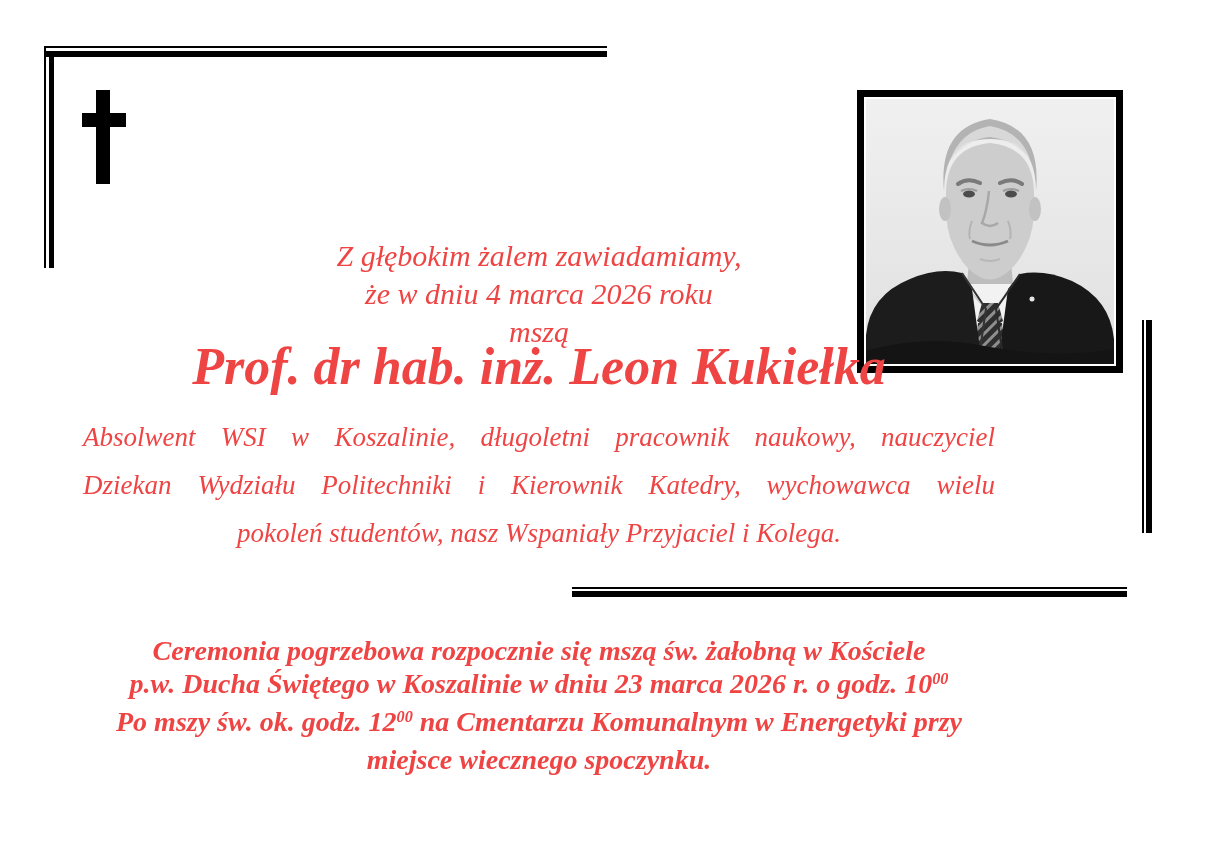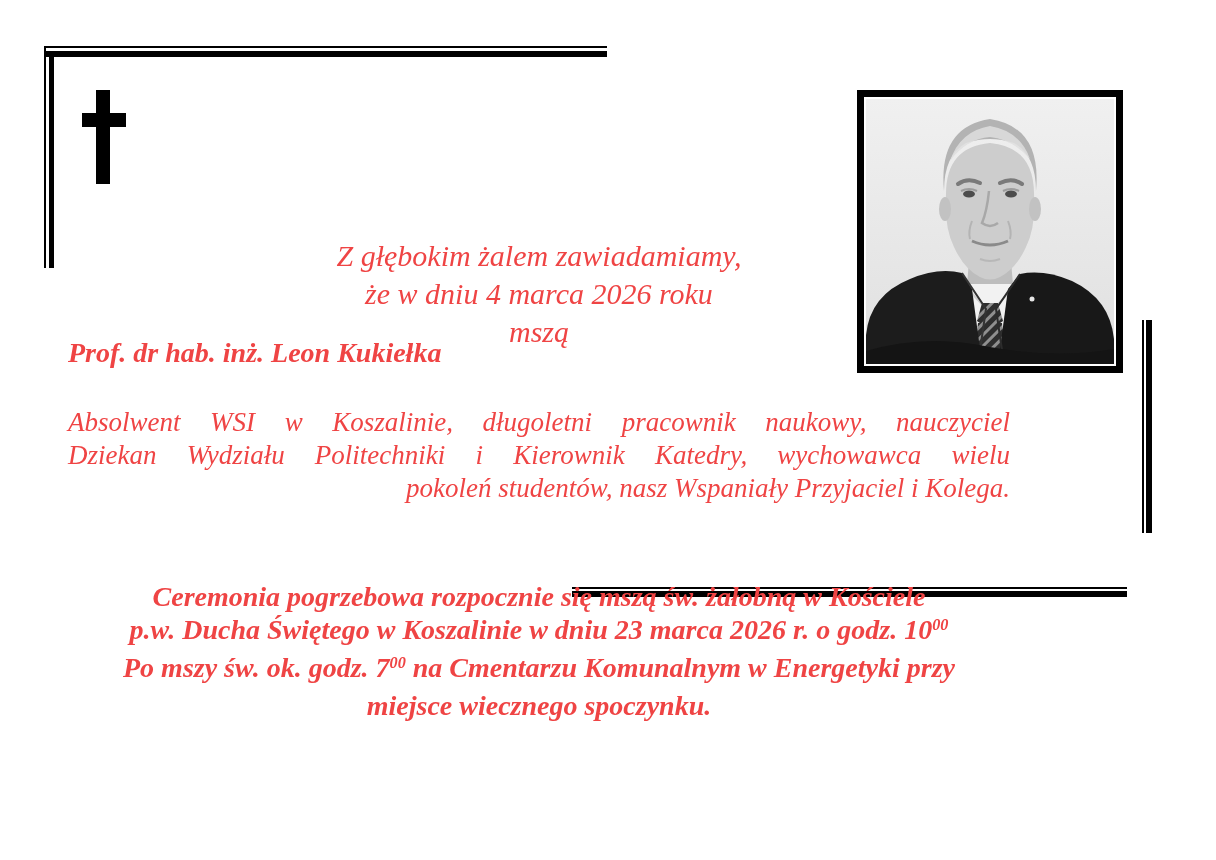--- a/index.html
+++ b/index.html
@@ -34,26 +34,26 @@
   .photo-inner {
     width:100%; height:100%; box-sizing:border-box;
     border:2px solid #fff; overflow:hidden;
   }
   .photo-inner svg { display:block; width:100%; height:100%; }
 
   
   .txt { position:absolute; left:68px; width:942px; color:#ef4444; }
   .intro   { top:237px; font-style:italic; font-size:30px; line-height:38px; text-align:center; }
   .intro p { margin:0; white-space:nowrap; }
-  .name    { top:329px; font-style:italic; font-weight:bold; font-size:28px; line-height:48px;
-             white-space:nowrap; margin:0; }
+  .name    { top:343px; font-style:italic; font-weight:bold; font-size:52px; line-height:48px;
+             text-align:center; white-space:nowrap; margin:0; }
   .bio     { top:406px; font-style:italic; font-size:27px; line-height:33px; }
-  .bio p   { margin:0; text-align:justify; text-align-last:justify; }
-  .bio p.last { text-align:right; text-align-last:auto; }
-  .ceremony   { top:580px; font-style:italic; font-weight:bold; font-size:28px; line-height:33px; text-align:center; }
+  .bio p   { margin:15px; text-align:justify; text-align-last:justify; }
+  .bio p.last { text-align:center; text-align-last:auto; }
+  .ceremony   { top:634px; font-style:italic; font-weight:bold; font-size:28px; line-height:33px; text-align:center; }
   .ceremony p { margin:0; white-space:nowrap; }
   .sup { font-size:58%; position:relative; top:-0.55em; vertical-align:baseline; }
 </style>
 </head>
 <body>
 
 <div class="page">
 
   <div class="rule frame-top-thin"></div>
   <div class="rule frame-top-thick"></div>
@@ -138,17 +138,17 @@
 
   <div class="txt bio">
     <p>Absolwent WSI w Koszalinie, długoletni pracownik naukowy, nauczyciel</p>
     <p>Dziekan Wydziału Politechniki i Kierownik Katedry, wychowawca wielu</p>
     <p class="last">pokoleń studentów, nasz Wspaniały Przyjaciel i Kolega.</p>
   </div>
 
   <div class="txt ceremony">
     <p>Ceremonia pogrzebowa rozpocznie się mszą św. żałobną w Kościele</p>
     <p><span>p.w. Ducha Świętego w Koszalinie w dniu 23 marca 2026 r. o godz. 10</span><span class="sup">00</span></p>
-    <p><span>Po mszy św. ok. godz. 7</span><span class="sup">00</span><span> na Cmentarzu Komunalnym w Energetyki przy</span></p>
+    <p><span>Po mszy św. ok. godz. 12</span><span class="sup">00</span><span> na Cmentarzu Komunalnym w Energetyki przy</span></p>
     <p>miejsce wiecznego spoczynku.</p>
   </div>
 
 </div>
 
 </body></html>

